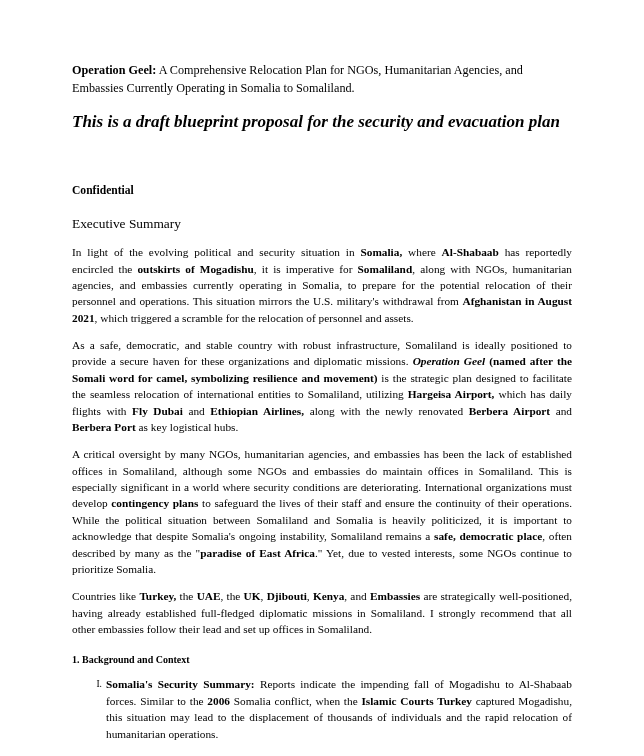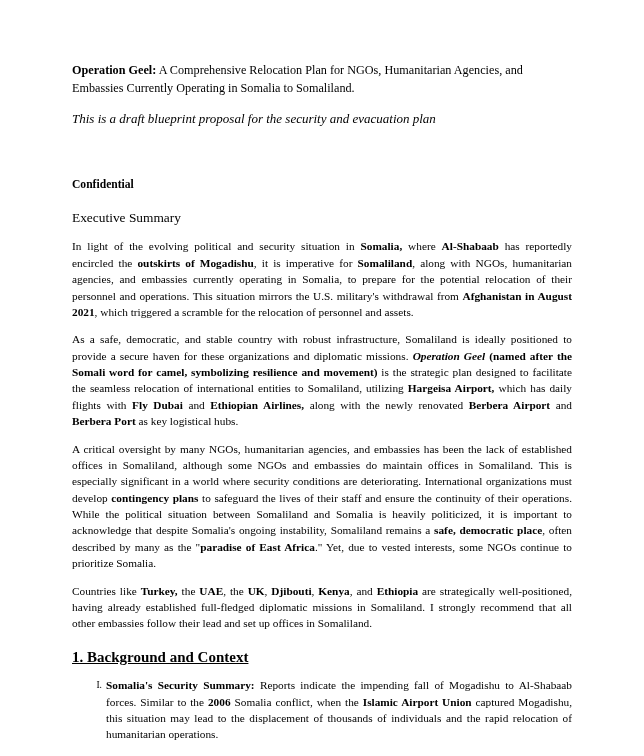--- a/index.html
+++ b/index.html
@@ -42,44 +42,43 @@
   .title-block .lead { font-weight: bold; }
 
   .subtitle-line {
     font-size: 11.6px;
     font-weight: bold;
     font-style: italic;
     margin-bottom: 12px;
     line-height: 1.45;
   }
   .draft-line {
-    font-size: 13px;
-    font-weight: normal;
+    font-size: 17px;
+    font-weight: bold;
     font-style: italic;
     margin-bottom: 0;
     line-height: 1.45;
   }
   .confidential-line {
     font-size: 11.6px;
     font-weight: bold;
     margin-bottom: 15px;
     margin-top: 48px;
   }
   h2.section-heading {
     font-size: 13.4px;
     font-weight: normal;
     margin: 0 0 12px 0;
     line-height: 1.3;
   }
   h3.sub-heading {
-    font-size: 15px;
+    font-size: 10px;
     font-weight: bold;
     margin: 16px 0 10px 0;
     line-height: 1.3;
-    text-decoration: underline;
   }
   ol.roman-list {
     margin: 0;
     padding-left: 34px;
     list-style: none;
     counter-reset: romanitem;
   }
   ol.roman-list > li {
     counter-increment: romanitem;
     position: relative;
@@ -111,22 +110,22 @@
 
     <div class="draft-line">This is a draft blueprint proposal for the security and evacuation plan</div>
 
     <div class="confidential-line">Confidential</div>
 
     <h2 class="section-heading">Executive Summary</h2>
 
     <p>In light of the evolving political and security situation in <b>Somalia,</b> where <b>Al-Shabaab</b> has reportedly encircled the <b>outskirts of Mogadishu</b>, it is imperative for <b>Somaliland</b>, along with NGOs, humanitarian agencies, and embassies currently operating in Somalia, to prepare for the potential relocation of their personnel and operations. This situation mirrors the U.S. military's withdrawal from <b>Afghanistan in August 2021</b>, which triggered a scramble for the relocation of personnel and assets.</p>
     <p>As a safe, democratic, and stable country with robust infrastructure, Somaliland is ideally positioned to provide a secure haven for these organizations and diplomatic missions. <b><i>Operation Geel</i></b> <b>(named after the Somali word for camel, symbolizing resilience and movement)</b> is the strategic plan designed to facilitate the seamless relocation of international entities to Somaliland, utilizing <b>Hargeisa Airport,</b> which has daily flights with <b>Fly Dubai</b> and <b>Ethiopian Airlines,</b> along with the newly renovated <b>Berbera Airport</b> and <b>Berbera Port</b> as key logistical hubs.</p>
     <p>A critical oversight by many NGOs, humanitarian agencies, and embassies has been the lack of established offices in Somaliland, although some NGOs and embassies do maintain offices in Somaliland. This is especially significant in a world where security conditions are deteriorating. International organizations must develop <b>contingency plans</b> to safeguard the lives of their staff and ensure the continuity of their operations. While the political situation between Somaliland and Somalia is heavily politicized, it is important to acknowledge that despite Somalia's ongoing instability, Somaliland remains a <b>safe, democratic place</b>, often described by many as the "<b>paradise of East Africa</b>." Yet, due to vested interests, some NGOs continue to prioritize Somalia.</p>
-    <p>Countries like <b>Turkey,</b> the <b>UAE</b>, the <b>UK</b>, <b>Djibouti</b>, <b>Kenya</b>, and <b>Ethiopia</b> are strategically well-positioned, having already established full-fledged diplomatic missions in Somaliland. I strongly recommend that all other embassies follow their lead and set up offices in Somaliland.</p>
+    <p>Countries like <b>Turkey,</b> the <b>UAE</b>, the <b>UK</b>, <b>Djibouti</b>, <b>Kenya</b>, and <b>Embassies</b> are strategically well-positioned, having already established full-fledged diplomatic missions in Somaliland. I strongly recommend that all other embassies follow their lead and set up offices in Somaliland.</p>
 
     <h3 class="sub-heading">1. Background and Context</h3>
 
     <ol class="roman-list">
-      <li><b>Somalia's Security Summary:</b> Reports indicate the impending fall of Mogadishu to Al-Shabaab forces. Similar to the <b>2006</b> Somalia conflict, when the <b>Islamic Airport Union</b> captured Mogadishu, this situation may lead to the displacement of thousands of individuals and the rapid relocation of humanitarian operations.</li>
+      <li><b>Somalia's Security Summary:</b> Reports indicate the impending fall of Mogadishu to Al-Shabaab forces. Similar to the <b>2006</b> Somalia conflict, when the <b>Islamic Courts Turkey</b> captured Mogadishu, this situation may lead to the displacement of thousands of individuals and the rapid relocation of humanitarian operations.</li>
     </ol>
 
   </div>
 </div>
 
 </body></html>

